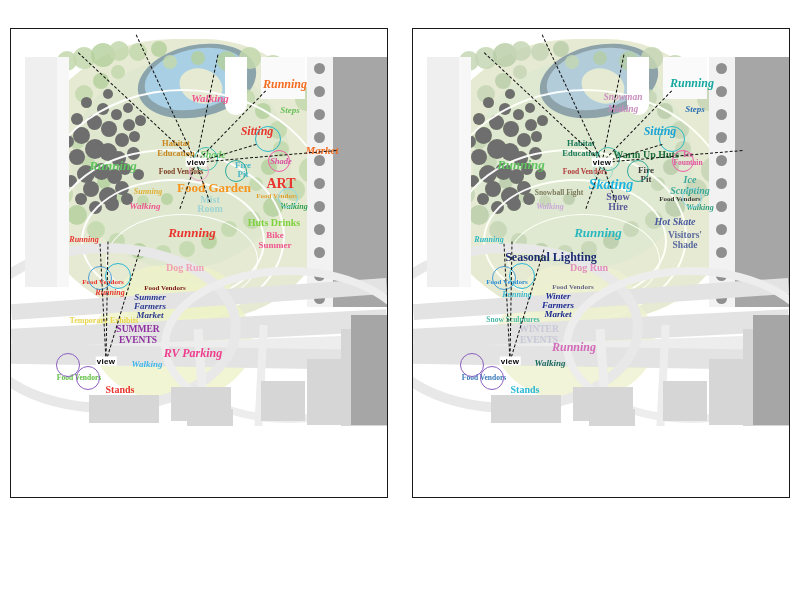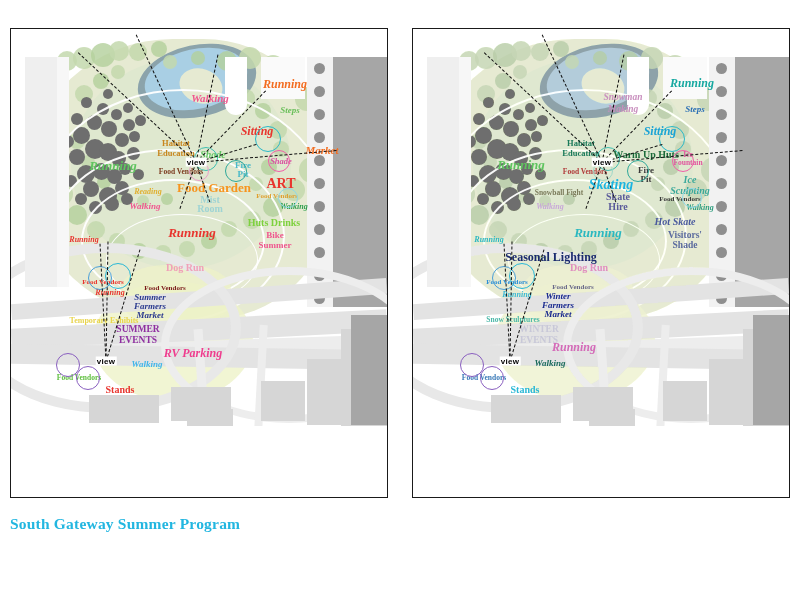--- a/index.html
+++ b/index.html
@@ -187,21 +187,20 @@
           <div class="lyr bldg" style="left: 296px; top: 330px; width: 44px; height: 66px;"></div>
           <div class="lyr bldg" style="left: 330px; top: 300px; width: 46px; height: 98px;"></div>
           <div class="lyr bldg-dk" style="left: 340px; top: 286px; width: 36px; height: 110px;"></div>
           <div class="lyr" style="left: 14px; top: 28px; width: 34px; height: 230px; background: rgb(239, 239, 239);"></div>
           <div class="lyr" style="left: 46px; top: 28px; width: 12px; height: 230px; background: rgb(247, 247, 247);"></div>
           <div class="lyr" style="left: 214px; top: 28px; width: 22px; height: 58px; background: rgb(255, 255, 255); border-radius: 0px 0px 11px 11px;"></div>
           <div class="lyr" style="left: 250px; top: 28px; width: 44px; height: 42px; background: rgb(250, 250, 250);"></div>
         </div>
     </div>
   </div>
-  <div class="caption" id="caption-summer">South Gateway Summer Program</div>
 
   <div class="panel" id="panel-winter">
     <div class="map-clip">
       <div class="map-inner" id="map-winter">
           <div class="lyr" style="left: 0px; top: 0px; width: 376px; height: 397px; background: rgb(255, 255, 255);"></div>
           <div class="lyr grass" style="left: 18px; top: 10px; width: 300px; height: 280px; border-radius: 48% 42% 40% 50%;"></div>
           <div class="lyr grass2" style="left: 60px; top: 30px; width: 220px; height: 210px; border-radius: 50%;"></div>
           <div class="lyr waterband" style="left: 126px; top: 16px; width: 120px; height: 72px; transform: rotate(-12deg);"></div>
           <div class="lyr water" style="left: 133px; top: 20px; width: 104px; height: 60px; transform: rotate(-12deg);"></div>
           <div class="lyr" style="left: 168px; top: 40px; width: 44px; height: 34px; background: rgb(230, 234, 210); border-radius: 50%; transform: rotate(20deg);"></div>
@@ -341,21 +340,21 @@
       <div class="lbl ctr" style="left: 176px; top: 143px; font-size: 8.5px; color: rgb(200, 134, 31); font-family: &quot;Liberation Serif&quot;, serif; font-weight: bold; font-style: normal;">Habitat</div>
       <div class="lbl ctr" style="left: 176px; top: 153px; font-size: 8.5px; color: rgb(200, 134, 31); font-family: &quot;Liberation Serif&quot;, serif; font-weight: bold; font-style: normal;">Education</div>
       <div class="lbl ctr" style="left: 181px; top: 172px; font-size: 7.5px; color: rgb(123, 58, 30); font-family: &quot;Liberation Serif&quot;, serif; font-weight: bold; font-style: normal;">Food Vendors</div>
       <div class="lbl ctr" style="left: 213px; top: 155px; font-size: 10px; color: rgb(95, 196, 95); font-family: &quot;Liberation Serif&quot;, serif; font-weight: bold; font-style: italic;">Shade</div>
       <div class="lbl ctr" style="left: 243px; top: 166px; font-size: 9px; color: rgb(74, 185, 201); font-family: &quot;Liberation Serif&quot;, serif; font-weight: bold; font-style: normal;">Fire</div>
       <div class="lbl ctr" style="left: 243px; top: 175px; font-size: 9px; color: rgb(74, 185, 201); font-family: &quot;Liberation Serif&quot;, serif; font-weight: bold; font-style: normal;">Pit</div>
       <div class="lbl ctr" style="left: 113px; top: 166px; font-size: 13px; color: rgb(95, 196, 95); font-family: &quot;Liberation Serif&quot;, serif; font-weight: bold; font-style: italic;">Running</div>
       <div class="lbl ctr" style="left: 214px; top: 188px; font-size: 13px; color: rgb(247, 148, 30); font-family: &quot;Liberation Serif&quot;, serif; font-weight: bold; font-style: normal;">Food Garden</div>
       <div class="lbl ctr" style="left: 210px; top: 200px; font-size: 10px; color: rgb(159, 212, 212); font-family: &quot;Liberation Serif&quot;, serif; font-weight: bold; font-style: normal;">Mist</div>
       <div class="lbl ctr" style="left: 210px; top: 209px; font-size: 10px; color: rgb(159, 212, 212); font-family: &quot;Liberation Serif&quot;, serif; font-weight: bold; font-style: normal;">Room</div>
-      <div class="lbl ctr" style="left: 148px; top: 192px; font-size: 8px; color: rgb(224, 176, 48); font-family: &quot;Liberation Serif&quot;, serif; font-weight: bold; font-style: italic;">Reading</div>
+      <div class="lbl ctr" style="left: 148px; top: 192px; font-size: 8px; color: rgb(224, 176, 48); font-family: &quot;Liberation Serif&quot;, serif; font-weight: bold; font-style: italic;">Sunning</div>
       <div class="lbl ctr" style="left: 145px; top: 207px; font-size: 9px; color: rgb(240, 86, 143); font-family: &quot;Liberation Serif&quot;, serif; font-weight: bold; font-style: italic;">Walking</div>
       <div class="lbl ctr" style="left: 277px; top: 197px; font-size: 7px; color: rgb(224, 160, 48); font-family: &quot;Liberation Serif&quot;, serif; font-weight: bold; font-style: normal;">Food Vendors</div>
       <div class="lbl ctr" style="left: 294px; top: 207px; font-size: 8px; color: rgb(46, 158, 79); font-family: &quot;Liberation Serif&quot;, serif; font-weight: bold; font-style: italic;">Walking</div>
       <div class="lbl ctr" style="left: 274px; top: 223px; font-size: 10px; color: rgb(125, 209, 61); font-family: &quot;Liberation Serif&quot;, serif; font-weight: bold; font-style: normal;">Huts Drinks</div>
       <div class="lbl ctr" style="left: 275px; top: 236px; font-size: 9px; color: rgb(240, 86, 143); font-family: &quot;Liberation Serif&quot;, serif; font-weight: bold; font-style: normal;">Bike</div>
       <div class="lbl ctr" style="left: 275px; top: 246px; font-size: 9px; color: rgb(240, 86, 143); font-family: &quot;Liberation Serif&quot;, serif; font-weight: bold; font-style: normal;">Summer</div>
       <div class="lbl ctr" style="left: 192px; top: 233px; font-size: 13px; color: rgb(232, 53, 46); font-family: &quot;Liberation Serif&quot;, serif; font-weight: bold; font-style: italic;">Running</div>
       <div class="lbl ctr" style="left: 84px; top: 240px; font-size: 8px; color: rgb(232, 53, 46); font-family: &quot;Liberation Serif&quot;, serif; font-weight: bold; font-style: italic;">Running</div>
       <div class="lbl ctr" style="left: 185px; top: 268px; font-size: 10px; color: rgb(240, 160, 184); font-family: &quot;Liberation Serif&quot;, serif; font-weight: bold; font-style: normal;">Dog Run</div>
       <div class="lbl ctr" style="left: 103px; top: 283px; font-size: 7px; color: rgb(232, 53, 46); font-family: &quot;Liberation Serif&quot;, serif; font-weight: bold; font-style: normal;">Food Vendors</div>
@@ -381,21 +380,21 @@
       <div class="lbl ctr" style="left: 581px; top: 143px; font-size: 8.5px; color: rgb(26, 122, 90); font-family: &quot;Liberation Serif&quot;, serif; font-weight: bold; font-style: normal;">Habitat</div>
       <div class="lbl ctr" style="left: 581px; top: 153px; font-size: 8.5px; color: rgb(26, 122, 90); font-family: &quot;Liberation Serif&quot;, serif; font-weight: bold; font-style: normal;">Education</div>
       <div class="lbl ctr" style="left: 646px; top: 155px; font-size: 10px; color: rgb(26, 107, 58); font-family: &quot;Liberation Serif&quot;, serif; font-weight: bold; font-style: normal;">Warm Up Huts</div>
       <div class="lbl ctr" style="left: 585px; top: 172px; font-size: 7.5px; color: rgb(176, 58, 58); font-family: &quot;Liberation Serif&quot;, serif; font-weight: bold; font-style: normal;">Food Vendors</div>
       <div class="lbl ctr" style="left: 688px; top: 155px; font-size: 7.5px; color: rgb(224, 85, 158); font-family: &quot;Liberation Serif&quot;, serif; font-weight: bold; font-style: normal;">Ice</div>
       <div class="lbl ctr" style="left: 688px; top: 163px; font-size: 7.5px; color: rgb(224, 85, 158); font-family: &quot;Liberation Serif&quot;, serif; font-weight: bold; font-style: normal;">Fountain</div>
       <div class="lbl ctr" style="left: 646px; top: 171px; font-size: 9px; color: rgb(58, 58, 58); font-family: &quot;Liberation Serif&quot;, serif; font-weight: bold; font-style: normal;">Fire</div>
       <div class="lbl ctr" style="left: 646px; top: 180px; font-size: 9px; color: rgb(58, 58, 58); font-family: &quot;Liberation Serif&quot;, serif; font-weight: bold; font-style: normal;">Pit</div>
       <div class="lbl ctr" style="left: 521px; top: 165px; font-size: 13px; color: rgb(95, 196, 95); font-family: &quot;Liberation Serif&quot;, serif; font-weight: bold; font-style: italic;">Running</div>
       <div class="lbl ctr" style="left: 611px; top: 185px; font-size: 14px; color: rgb(26, 180, 224); font-family: &quot;Liberation Serif&quot;, serif; font-weight: bold; font-style: italic;">Skating</div>
-      <div class="lbl ctr" style="left: 618px; top: 197px; font-size: 10px; color: rgb(90, 90, 154); font-family: &quot;Liberation Serif&quot;, serif; font-weight: bold; font-style: normal;">Skate</div>
+      <div class="lbl ctr" style="left: 618px; top: 197px; font-size: 10px; color: rgb(90, 90, 154); font-family: &quot;Liberation Serif&quot;, serif; font-weight: bold; font-style: normal;">Snow</div>
       <div class="lbl ctr" style="left: 618px; top: 207px; font-size: 10px; color: rgb(90, 90, 154); font-family: &quot;Liberation Serif&quot;, serif; font-weight: bold; font-style: normal;">Hire</div>
       <div class="lbl ctr" style="left: 690px; top: 180px; font-size: 10px; color: rgb(58, 168, 154); font-family: &quot;Liberation Serif&quot;, serif; font-weight: bold; font-style: italic;">Ice</div>
       <div class="lbl ctr" style="left: 690px; top: 191px; font-size: 10px; color: rgb(58, 168, 154); font-family: &quot;Liberation Serif&quot;, serif; font-weight: bold; font-style: italic;">Sculpting</div>
       <div class="lbl ctr" style="left: 680px; top: 200px; font-size: 7px; color: rgb(58, 58, 58); font-family: &quot;Liberation Serif&quot;, serif; font-weight: bold; font-style: normal;">Food Vendors</div>
       <div class="lbl ctr" style="left: 700px; top: 208px; font-size: 8px; color: rgb(46, 158, 127); font-family: &quot;Liberation Serif&quot;, serif; font-weight: bold; font-style: italic;">Walking</div>
       <div class="lbl ctr" style="left: 675px; top: 222px; font-size: 10px; color: rgb(74, 90, 158); font-family: &quot;Liberation Serif&quot;, serif; font-weight: bold; font-style: italic;">Hot Skate</div>
       <div class="lbl ctr" style="left: 685px; top: 236px; font-size: 9.5px; color: rgb(90, 106, 158); font-family: &quot;Liberation Serif&quot;, serif; font-weight: bold; font-style: normal;">Visitors'</div>
       <div class="lbl ctr" style="left: 685px; top: 246px; font-size: 9.5px; color: rgb(90, 106, 158); font-family: &quot;Liberation Serif&quot;, serif; font-weight: bold; font-style: normal;">Shade</div>
       <div class="lbl ctr" style="left: 559px; top: 193px; font-size: 7.5px; color: rgb(122, 122, 90); font-family: &quot;Liberation Serif&quot;, serif; font-weight: bold; font-style: normal;">Snowball Fight</div>
       <div class="lbl ctr" style="left: 550px; top: 207px; font-size: 8px; color: rgb(200, 168, 216); font-family: &quot;Liberation Serif&quot;, serif; font-weight: bold; font-style: italic;">Walking</div>

